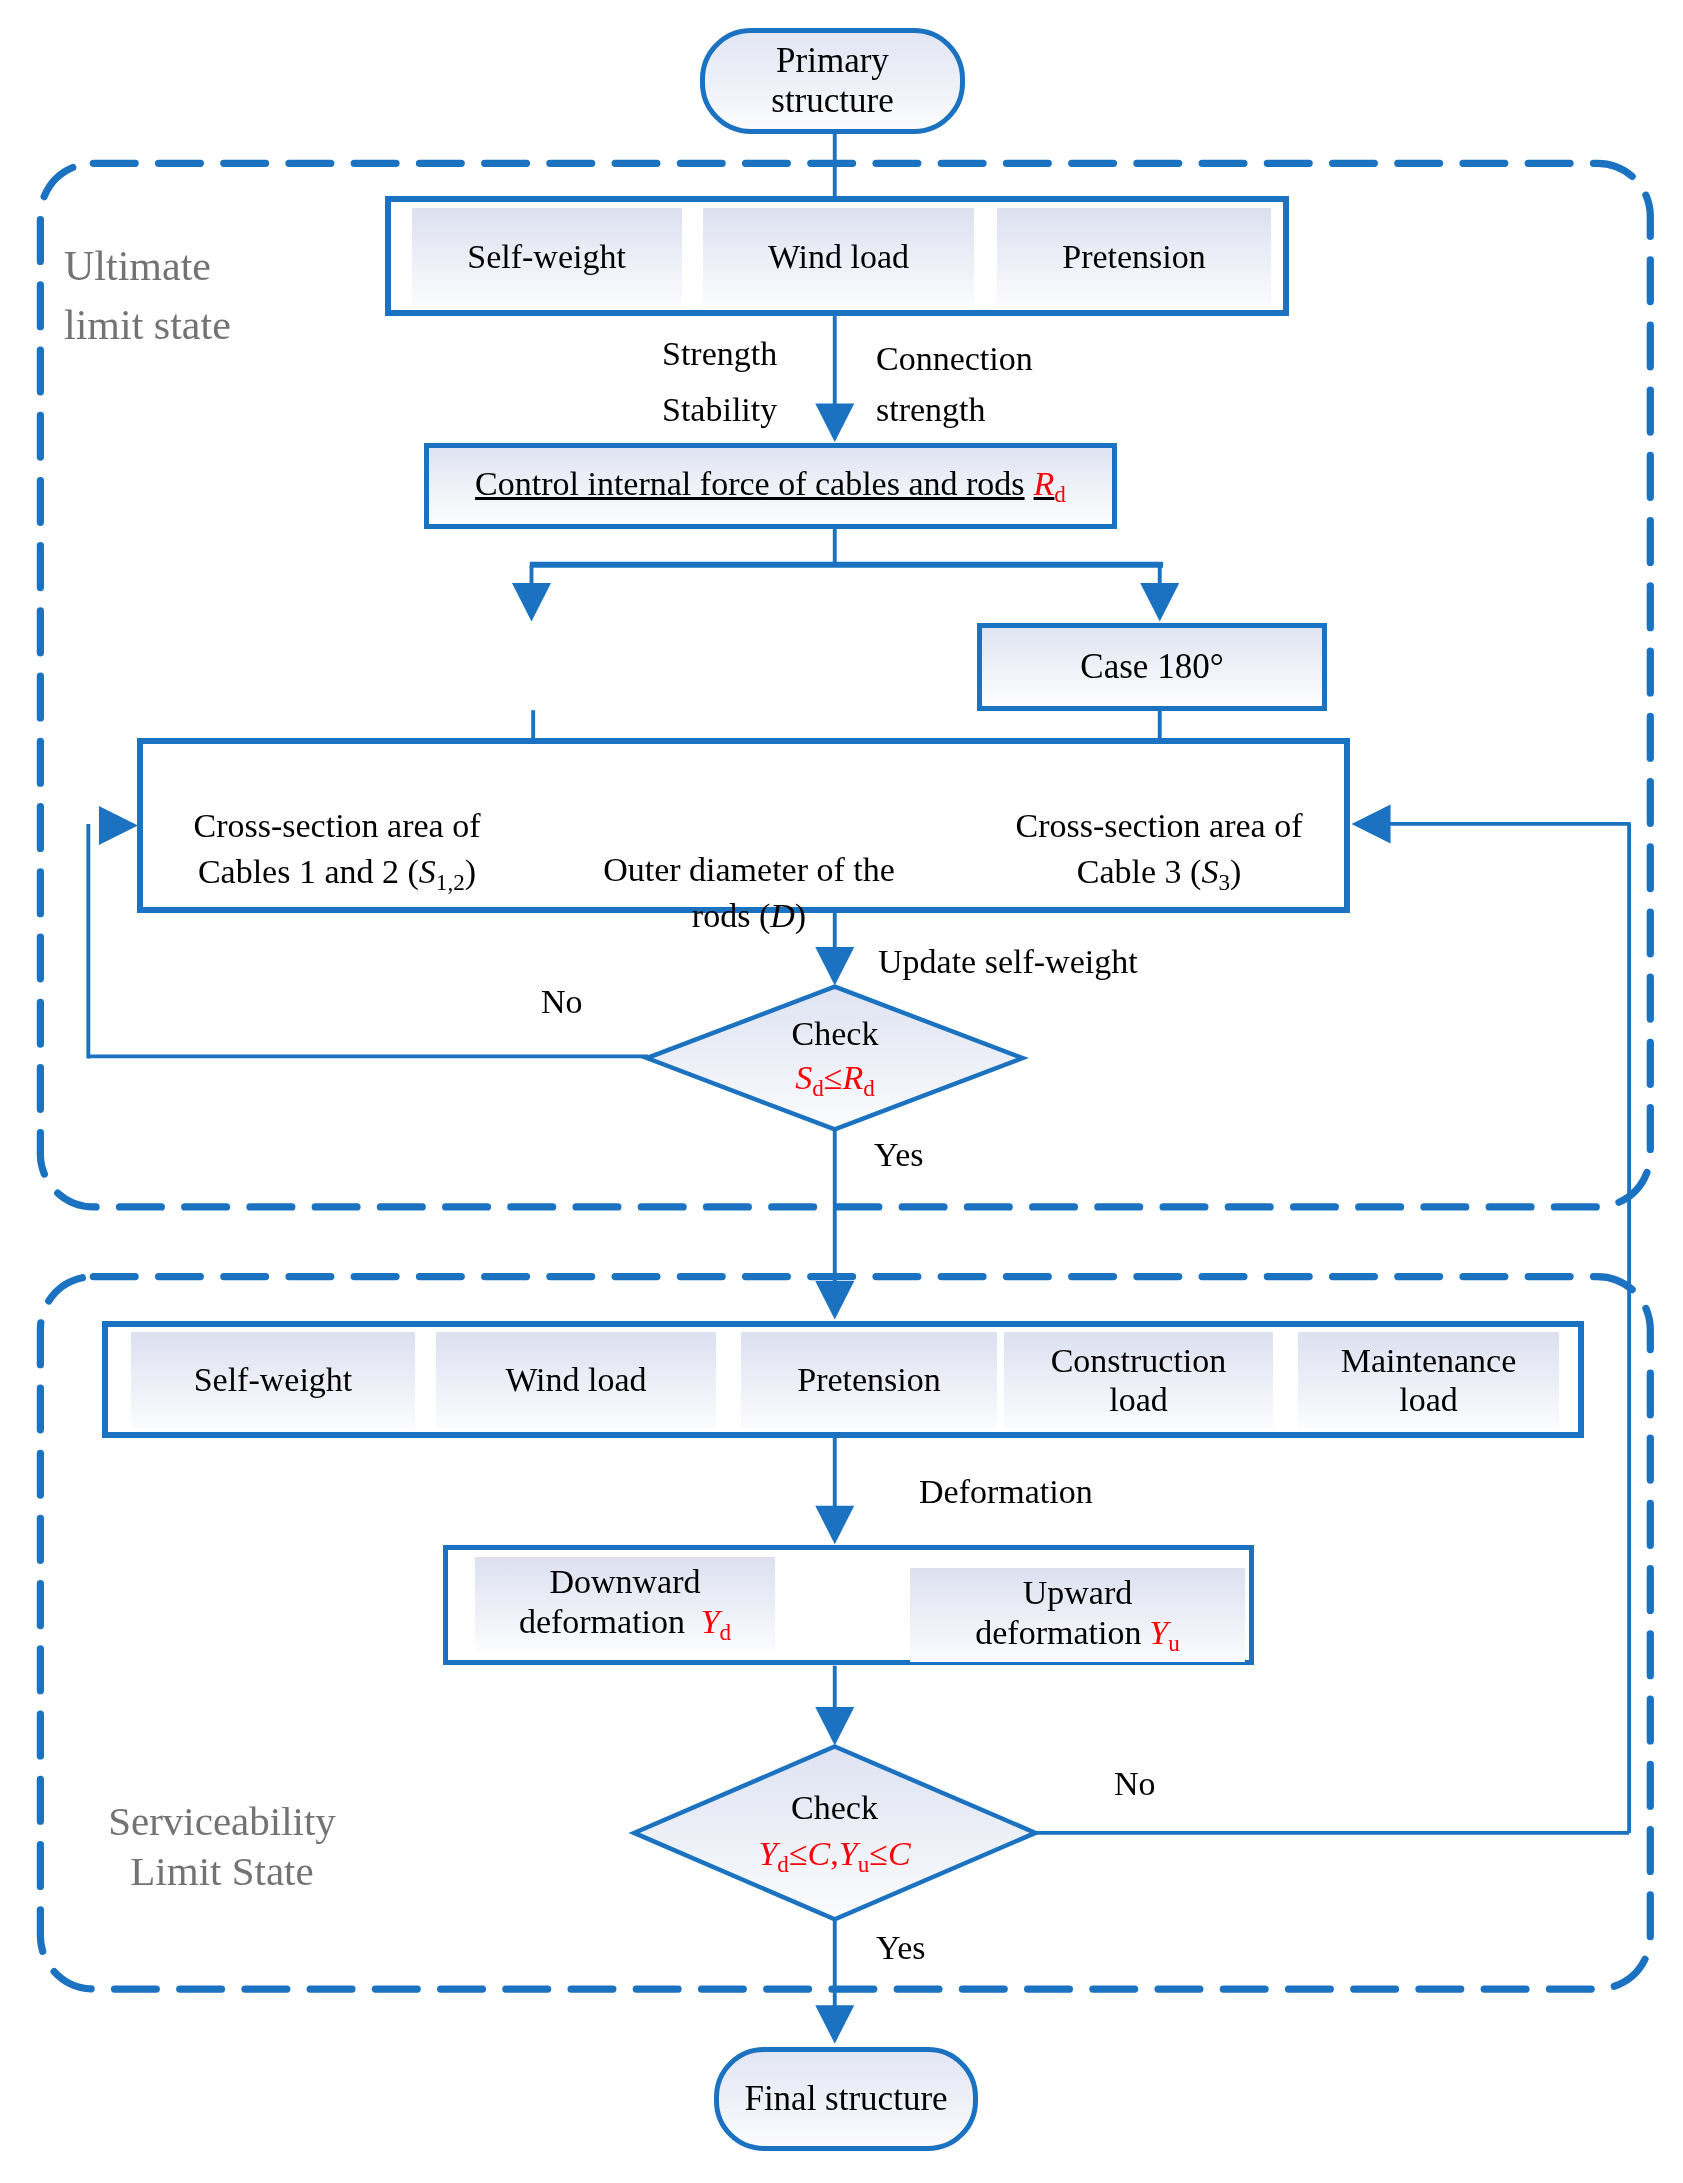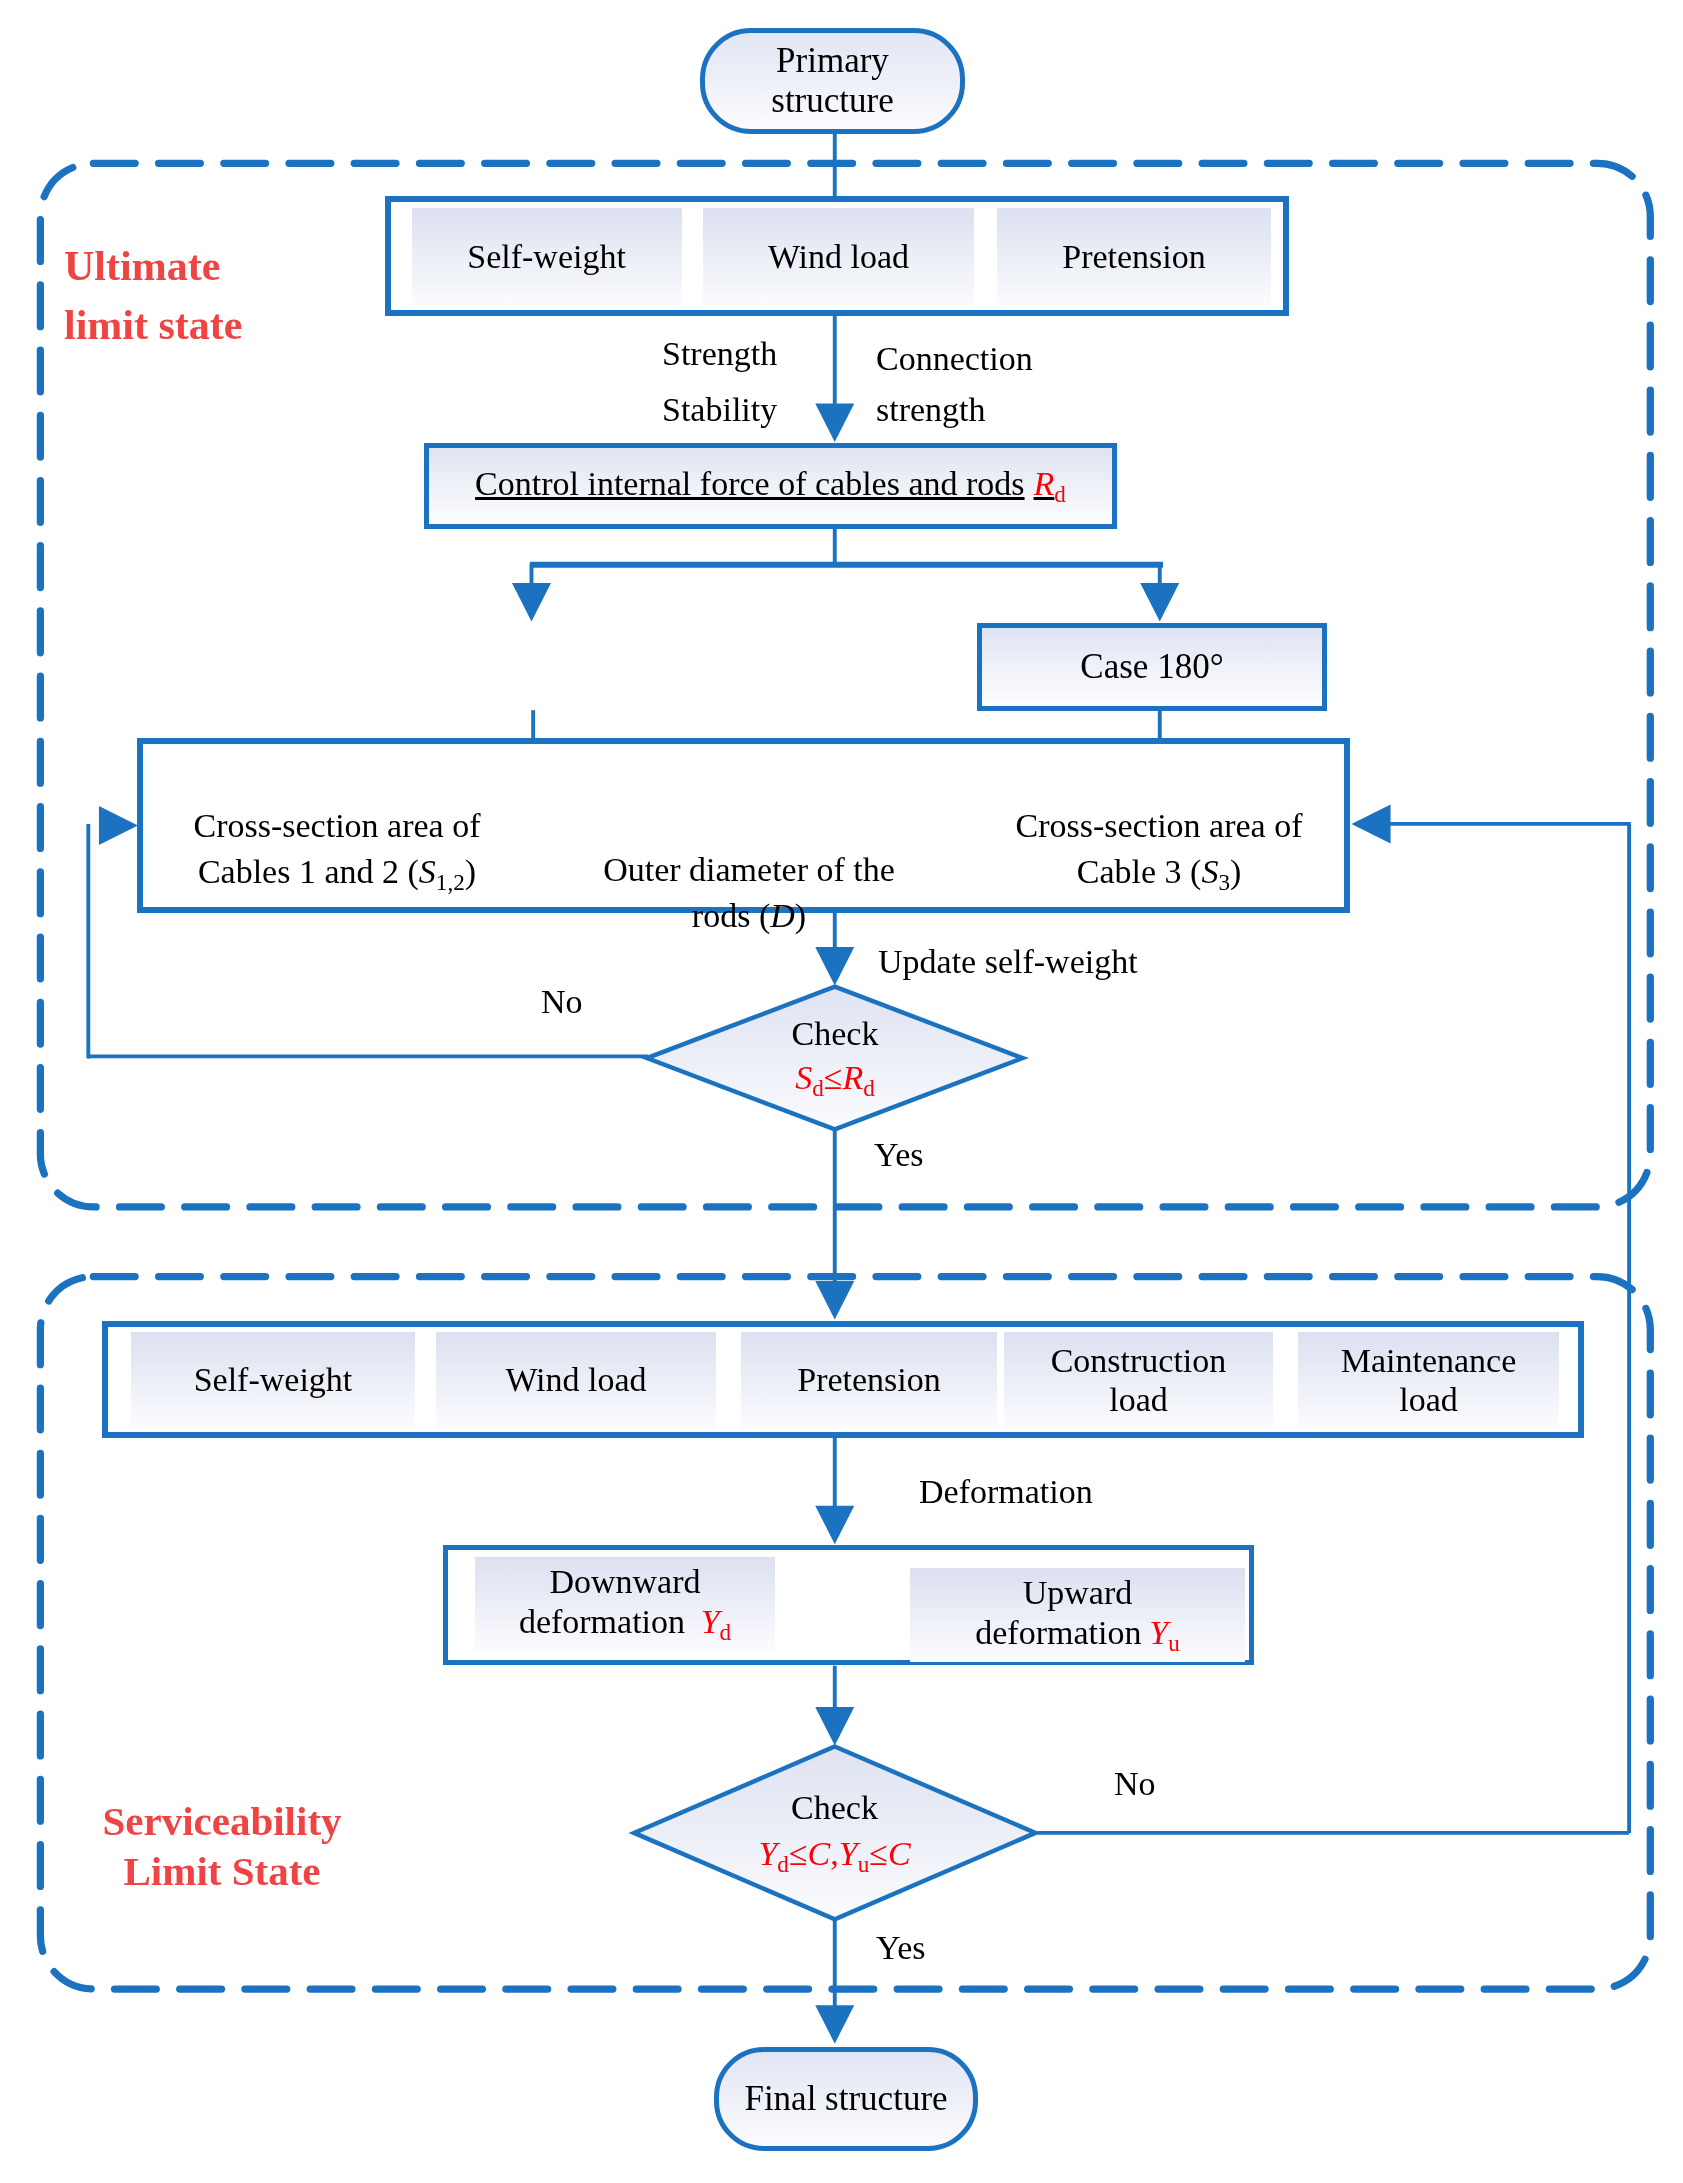--- a/index.html
+++ b/index.html
@@ -12,21 +12,21 @@
   .box{position:absolute; box-sizing:border-box; border:5.6px solid #1b72c1; background:#ffffff;}
   .grad{background:linear-gradient(180deg,#dfe3f2 0%,#edf0f7 45%,#fdfdfe 100%);}
   .cell{
     position:absolute; box-sizing:border-box;
     display:flex; flex-direction:column; align-items:center; justify-content:center;
     text-align:center; background:linear-gradient(180deg,#dce0f0 0%,#eceef7 50%,#fbfcfe 100%);
     font-size:34px; line-height:1.16;
   }
   .flexc{display:flex; flex-direction:column; align-items:center; justify-content:center; text-align:center;}
   .lbl{position:absolute; font-size:34px; white-space:nowrap;}
-  .bluelabel{position:absolute; color:#ef4444; font-weight:bold; white-space:nowrap;}
+  .bluelabel{position:absolute; color:#737373; font-weight:normal; white-space:nowrap;}
   .stadium{
     position:absolute; box-sizing:border-box; border:5px solid #1b72c1;
     background:linear-gradient(180deg,#e2e6f4 0%,#eef0f8 50%,#fcfcfe 100%);
   }
   .red{color:#fa0107;}
   .it{font-style:italic;}
   .sub{font-size:0.68em; vertical-align:-0.30em;}
   .nowrap{white-space:nowrap;}
   .txt62{font-size:35px;}
   .txt61{font-size:34px;}

